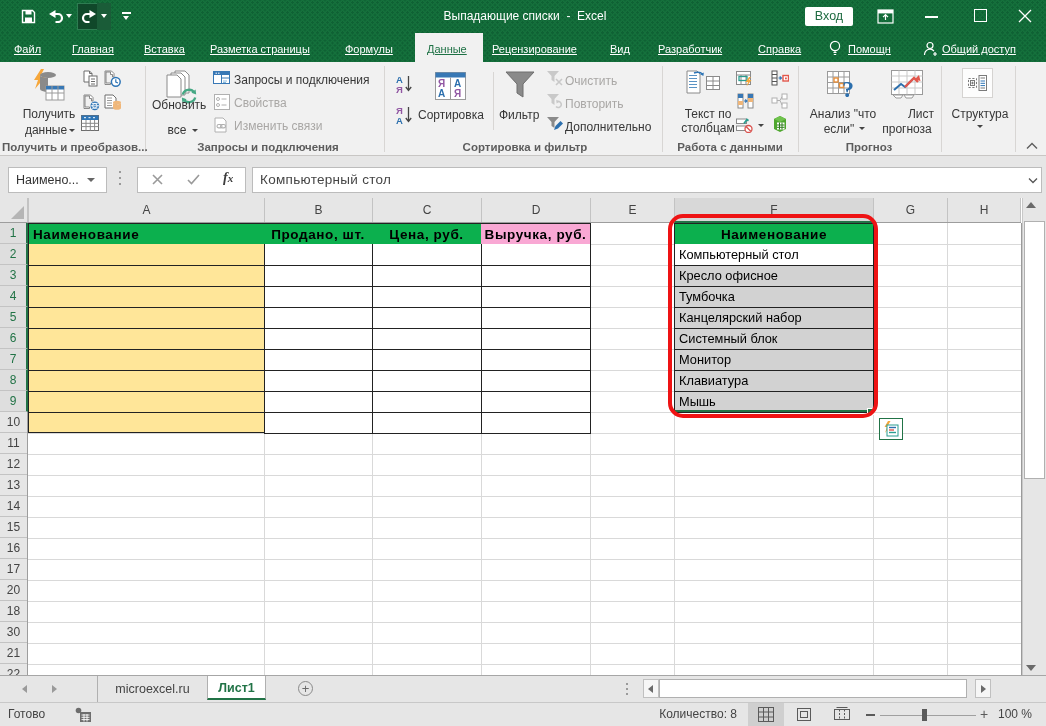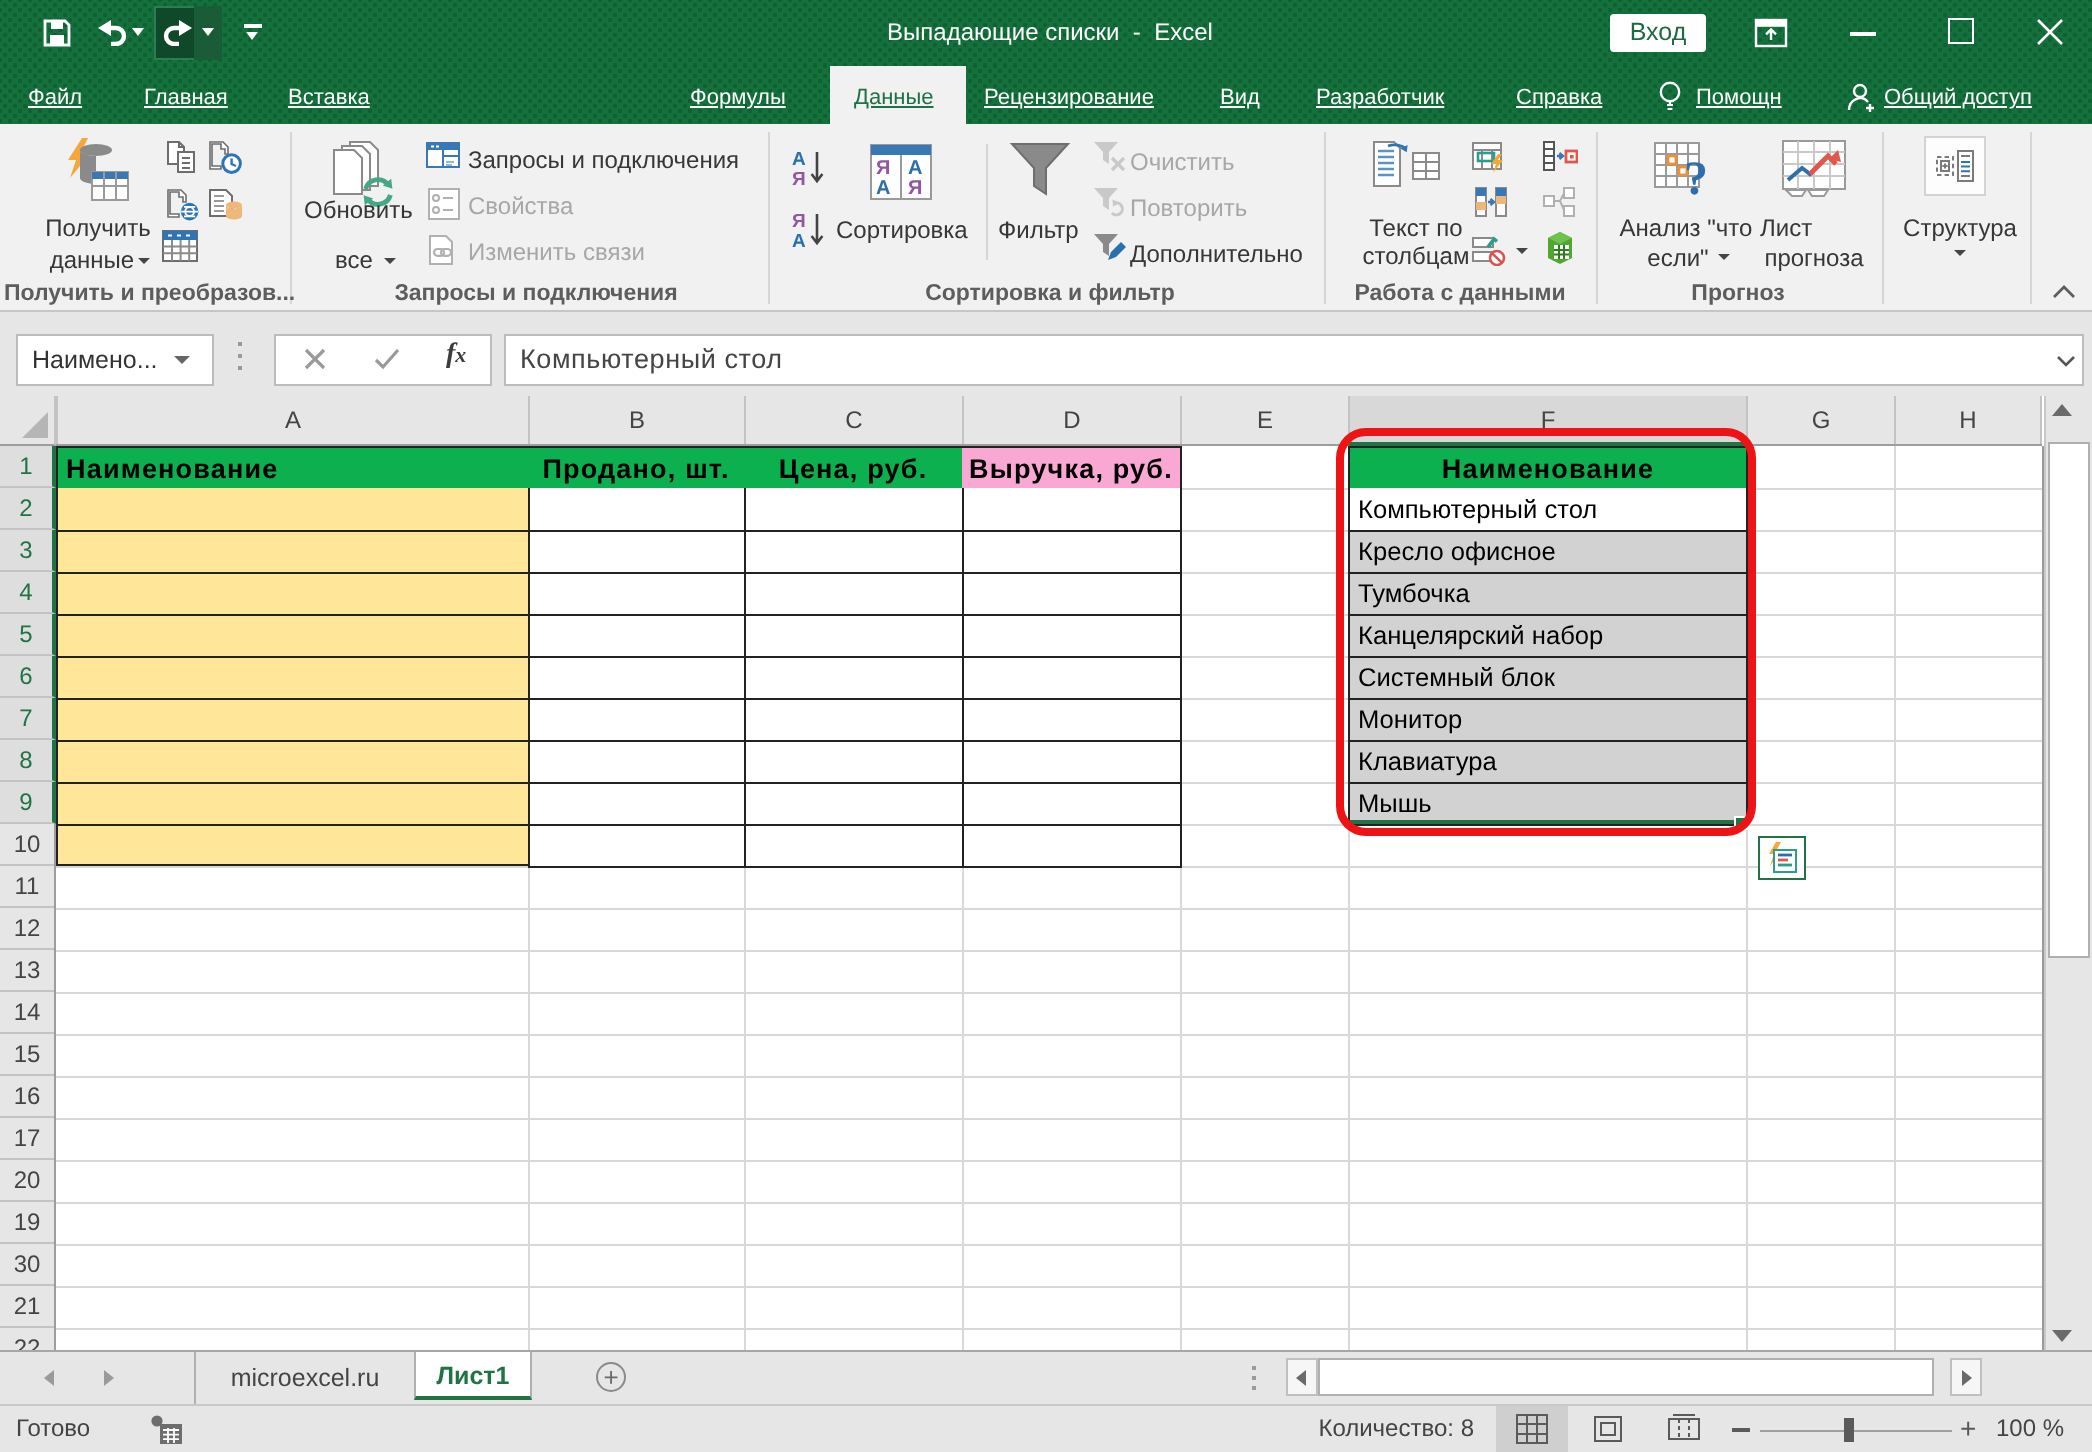--- a/index.html
+++ b/index.html
@@ -72,20 +72,21 @@
 
   <svg class="abs" style="left:1018px;top:9px" width="14" height="14" viewBox="0 0 14 14">
     <path d="M1 1 L13 13 M13 1 L1 13" stroke="#fff" stroke-width="1.3"></path>
   </svg>
 </div>
 <div class="abs" id="tabrow">
   <div class="tab" style="left:415px;width:68px;background:#f1f1f1;top:0"></div>
   <div class="tab" style="left:14px">Файл</div>
   <div class="tab" style="left:72px">Главная</div>
   <div class="tab" style="left:144px">Вставка</div>
+  <div class="tab" style="left:210px">Разметка страницы</div>
   <div class="tab" style="left:345px">Формулы</div>
   <div class="tab" style="left:427px;color:#1e7145">Данные</div>
   <div class="tab" style="left:492px">Рецензирование</div>
   <div class="tab" style="left:610px">Вид</div>
   <div class="tab" style="left:658px">Разработчик</div>
   <div class="tab" style="left:758px">Справка</div>
   <svg class="abs" style="left:829px;top:7px" width="12" height="17" viewBox="0 0 12 17">
     <circle cx="6" cy="6" r="4.6" fill="none" stroke="#fff" stroke-width="1.2"></circle>
     <path d="M4.5 12.5 h3 M4.8 14.5 h2.4" stroke="#fff" stroke-width="1.1"></path>
     <path d="M6 10.6 v1.5" stroke="#fff" stroke-width="1.1"></path>
@@ -296,21 +297,21 @@
   <div class="rtext" style="left:806px;top:60px;width:66px;text-align:center">если"</div>
   <div class="abs" style="left:859px;top:65px;width:0;height:0;border-left:3px solid transparent;border-right:3px solid transparent;border-top:3.5px solid #444"></div>
   <svg class="abs" style="left:891px;top:8px" width="32" height="29" viewBox="0 0 32 29">
     <rect x="0.5" y="0.5" width="31" height="24" fill="#fff" stroke="#9a9a9a"></rect>
     <path d="M0.5 6 h31 M0.5 12 h31 M0.5 18 h31 M8 0.5 v24 M16 0.5 v24 M24 0.5 v24" stroke="#c9c9c9"></path>
     <path d="M3 20 l7-6 4 3 8-8" fill="none" stroke="#2c6fad" stroke-width="2"></path>
     <path d="M14 17 l9-9 4 4" fill="none" stroke="#e2574c" stroke-width="2.4"></path>
     <path d="M28 5 l1.5 6 -6-1.5 z" fill="#e2574c"></path>
     <path d="M2 25 l3 3 h5 l2-3 z M13 25 l2 3 h6 l2-3 z" fill="#fff" stroke="#9a9a9a"></path>
   </svg>
-  <div class="rtext" style="left:880px;top:45px;width:54px;text-align:left">Лист</div>
+  <div class="rtext" style="left:880px;top:45px;width:54px;text-align:right">Лист</div>
   <div class="rtext" style="left:880px;top:60px;width:54px;text-align:center">прогноза</div>
 
   <div class="abs" style="left:962px;top:6px;width:31px;height:30px;background:#fdfdfd;border:1px solid #d5d3d1;box-sizing:border-box"></div>
   <svg class="abs" style="left:967px;top:11px" width="21" height="20" viewBox="0 0 21 20">
     <rect x="1.5" y="5.5" width="8" height="9" fill="none" stroke="#7a7a7a" stroke-dasharray="2.2 1.6"></rect>
     <rect x="3.5" y="7.5" width="4" height="5" fill="#fff" stroke="#7a7a7a"></rect>
     <path d="M4.2 10 h2.6 M5.5 8.7 v2.6" stroke="#7a7a7a"></path>
     <rect x="12" y="2.5" width="7.5" height="15" fill="#fff" stroke="#7a7a7a"></rect>
     <path d="M13.5 5 h4.5 M13.5 15 h4.5" stroke="#7a7a7a"></path>
     <path d="M13.5 8 h4.5 M13.5 10.3 h4.5 M13.5 12.6 h4.5" stroke="#2e75b6"></path>
@@ -370,21 +371,21 @@
     <div class="rh" style="top:168px;color:#217346;background:#dedede;border-right:2px solid #217346;width:28px">9</div>
     <div class="rh" style="top:189px">10</div>
     <div class="rh" style="top:210px">11</div>
     <div class="rh" style="top:231px">12</div>
     <div class="rh" style="top:252px">13</div>
     <div class="rh" style="top:273px">14</div>
     <div class="rh" style="top:294px">15</div>
     <div class="rh" style="top:315px">16</div>
     <div class="rh" style="top:336px">17</div>
     <div class="rh" style="top:357px">20</div>
-    <div class="rh" style="top:378px">19</div>
+    <div class="rh" style="top:378px">18</div>
     <div class="rh" style="top:399px">30</div>
     <div class="rh" style="top:420px">21</div>
     <div class="rh" style="top:441px">22</div>
   </div>
 
   <div class="abs" style="left:28px;top:26px;width:993px;height:451px;background:repeating-linear-gradient(to bottom,transparent 0,transparent 20px,#d9d9d9 20px,#d9d9d9 21px)"></div>
   <div class="grid-v" style="left:264px"></div>
   <div class="grid-v" style="left:372px"></div>
   <div class="grid-v" style="left:481px"></div>
   <div class="grid-v" style="left:590px"></div>

